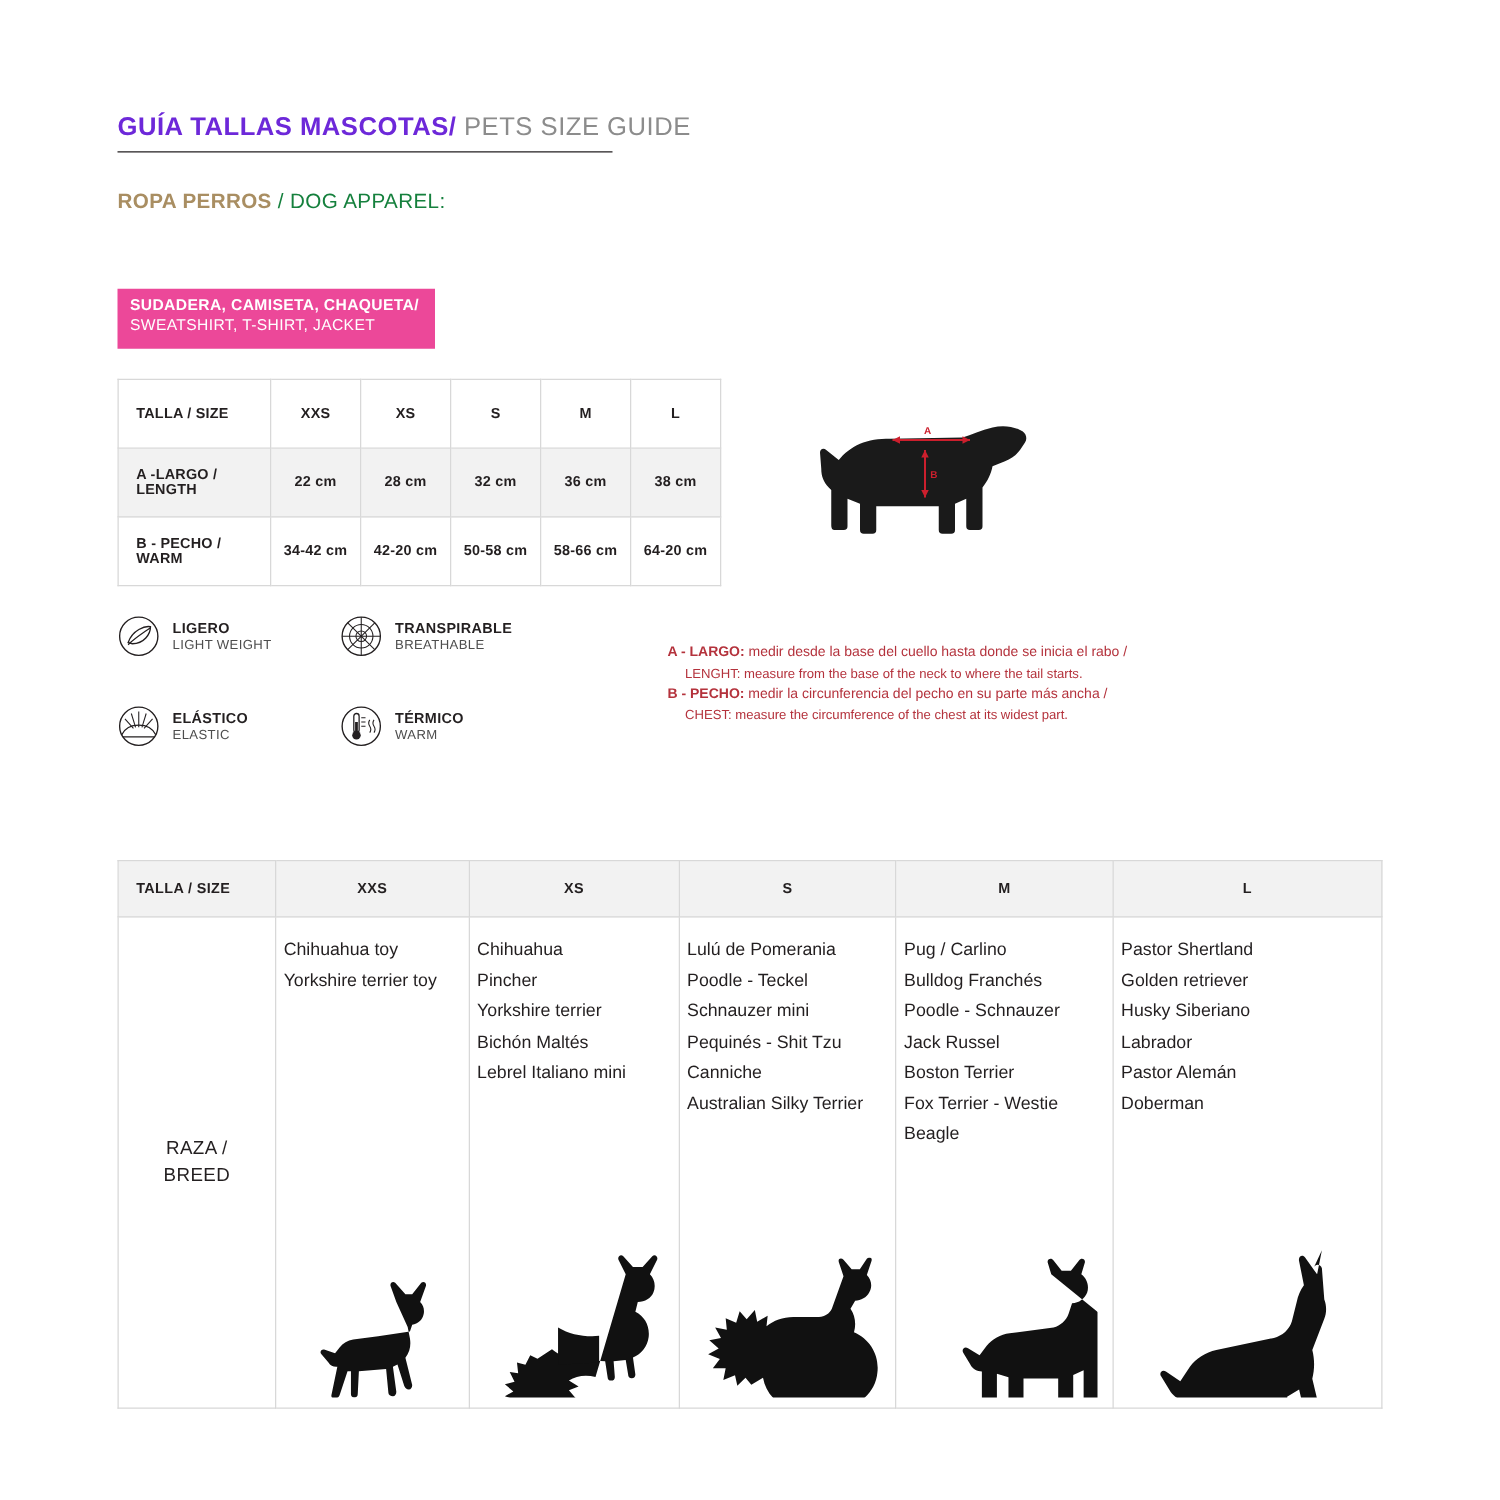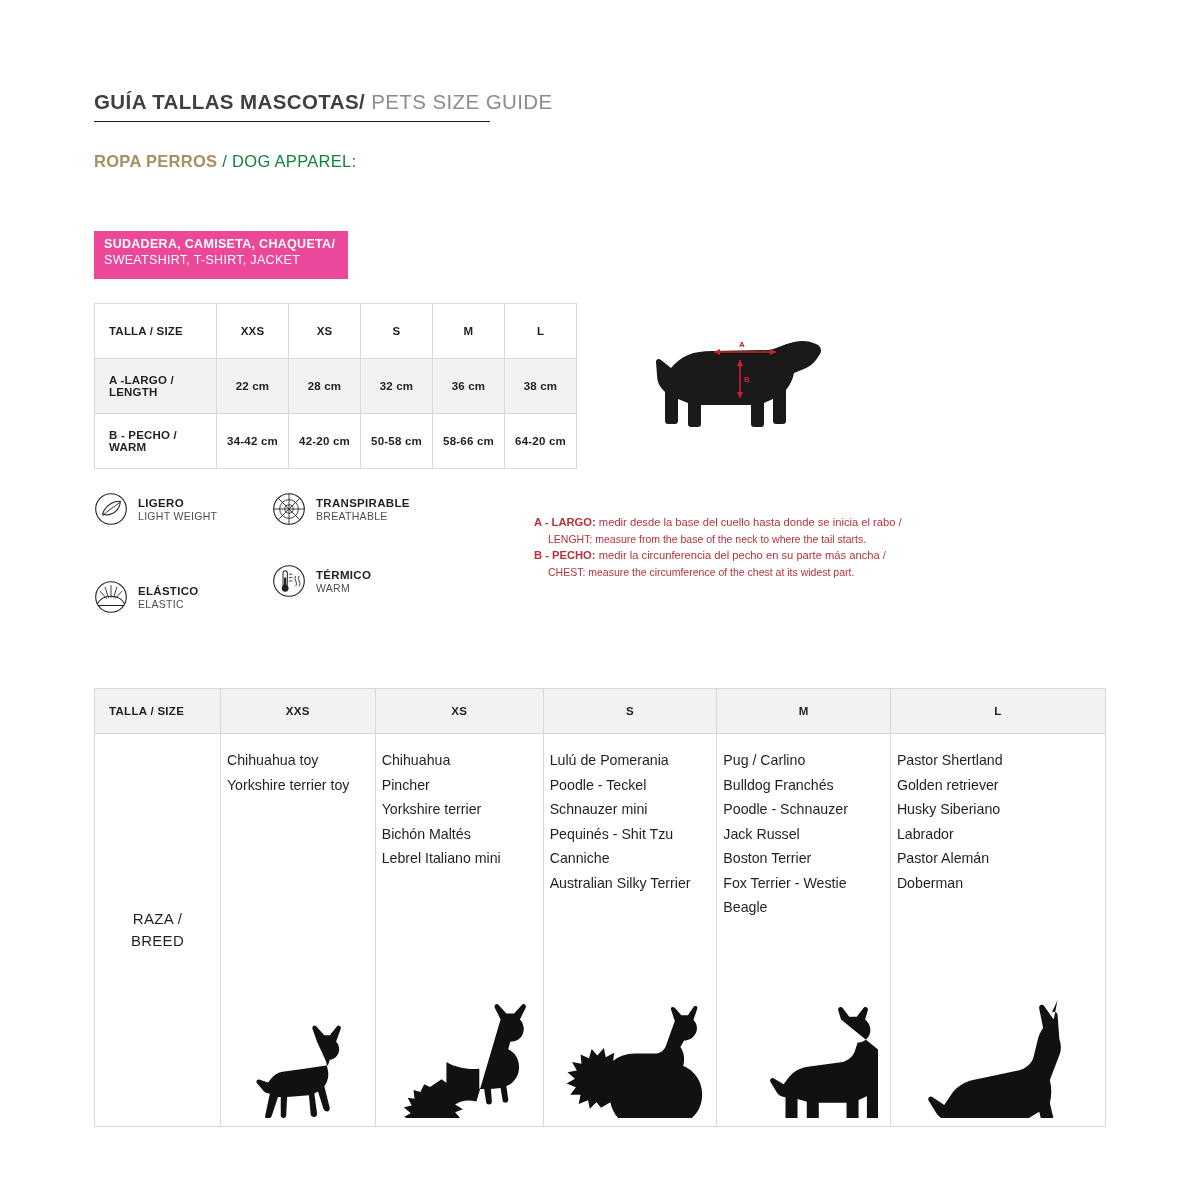--- a/index.html
+++ b/index.html
@@ -29,21 +29,21 @@
     top: 90px;
     font-size: 20.5px;
     letter-spacing: 0.4px;
     border-bottom: 1.5px solid #231f20;
     padding-bottom: 7px;
     width: 396px;
     white-space: nowrap;
   }
   .main-title .es {
     font-weight: bold;
-    color: #404040;
+    color: #6d28d9;
   }
   .main-title .en {
     color: #8c8c8c;
     font-weight: normal;
   }
 
   .sub-title {
     position: absolute;
     left: 94px;
     top: 152px;
@@ -140,21 +140,21 @@
     line-height: 14px;
   }
   .feat .txt .t2 {
     font-size: 10.5px;
     color: #4d4d4d;
     letter-spacing: 0.3px;
     line-height: 13px;
   }
   .f1 { left: 0px;   top: 0px; }
   .f2 { left: 178px; top: 0px; }
-  .f3 { left: 0px;   top: 88px; }
+  .f3 { left: 0px;   top: 72px; }
   .f4 { left: 178px; top: 72px; }
 
   
   .dog-top {
     position: absolute;
     left: 630px;
     top: 322px;
     width: 220px;
     height: 130px;
   }

